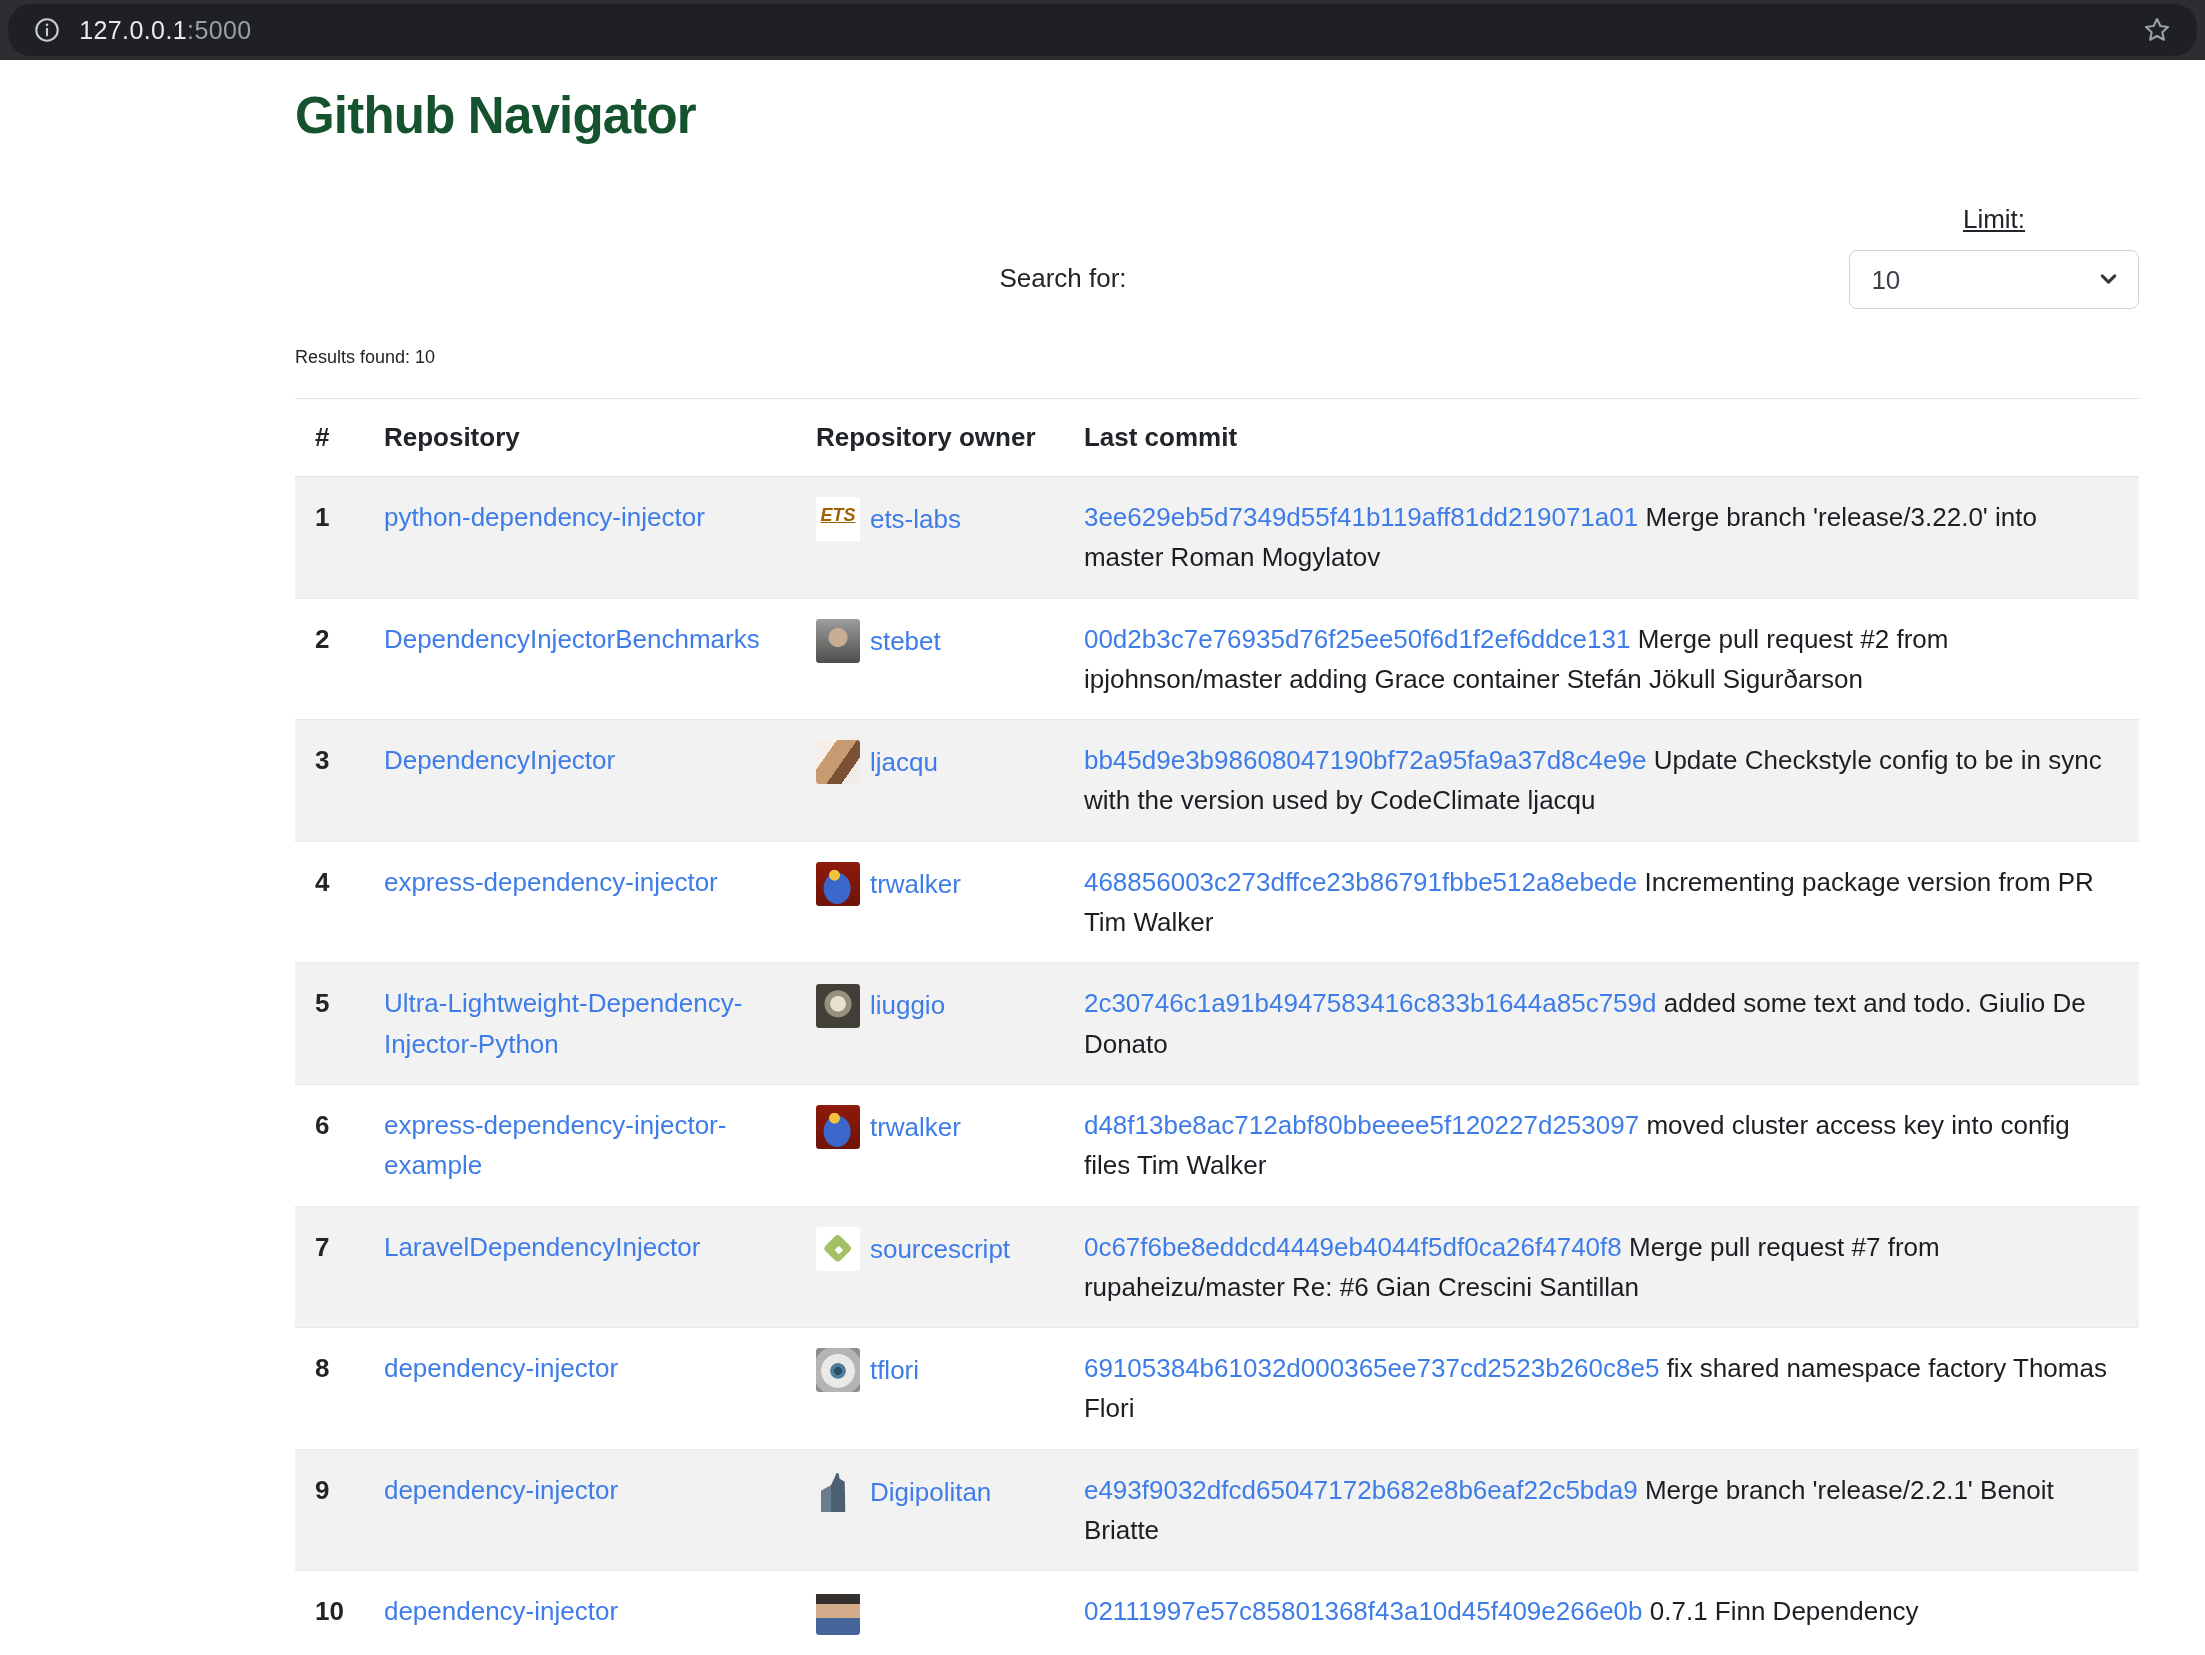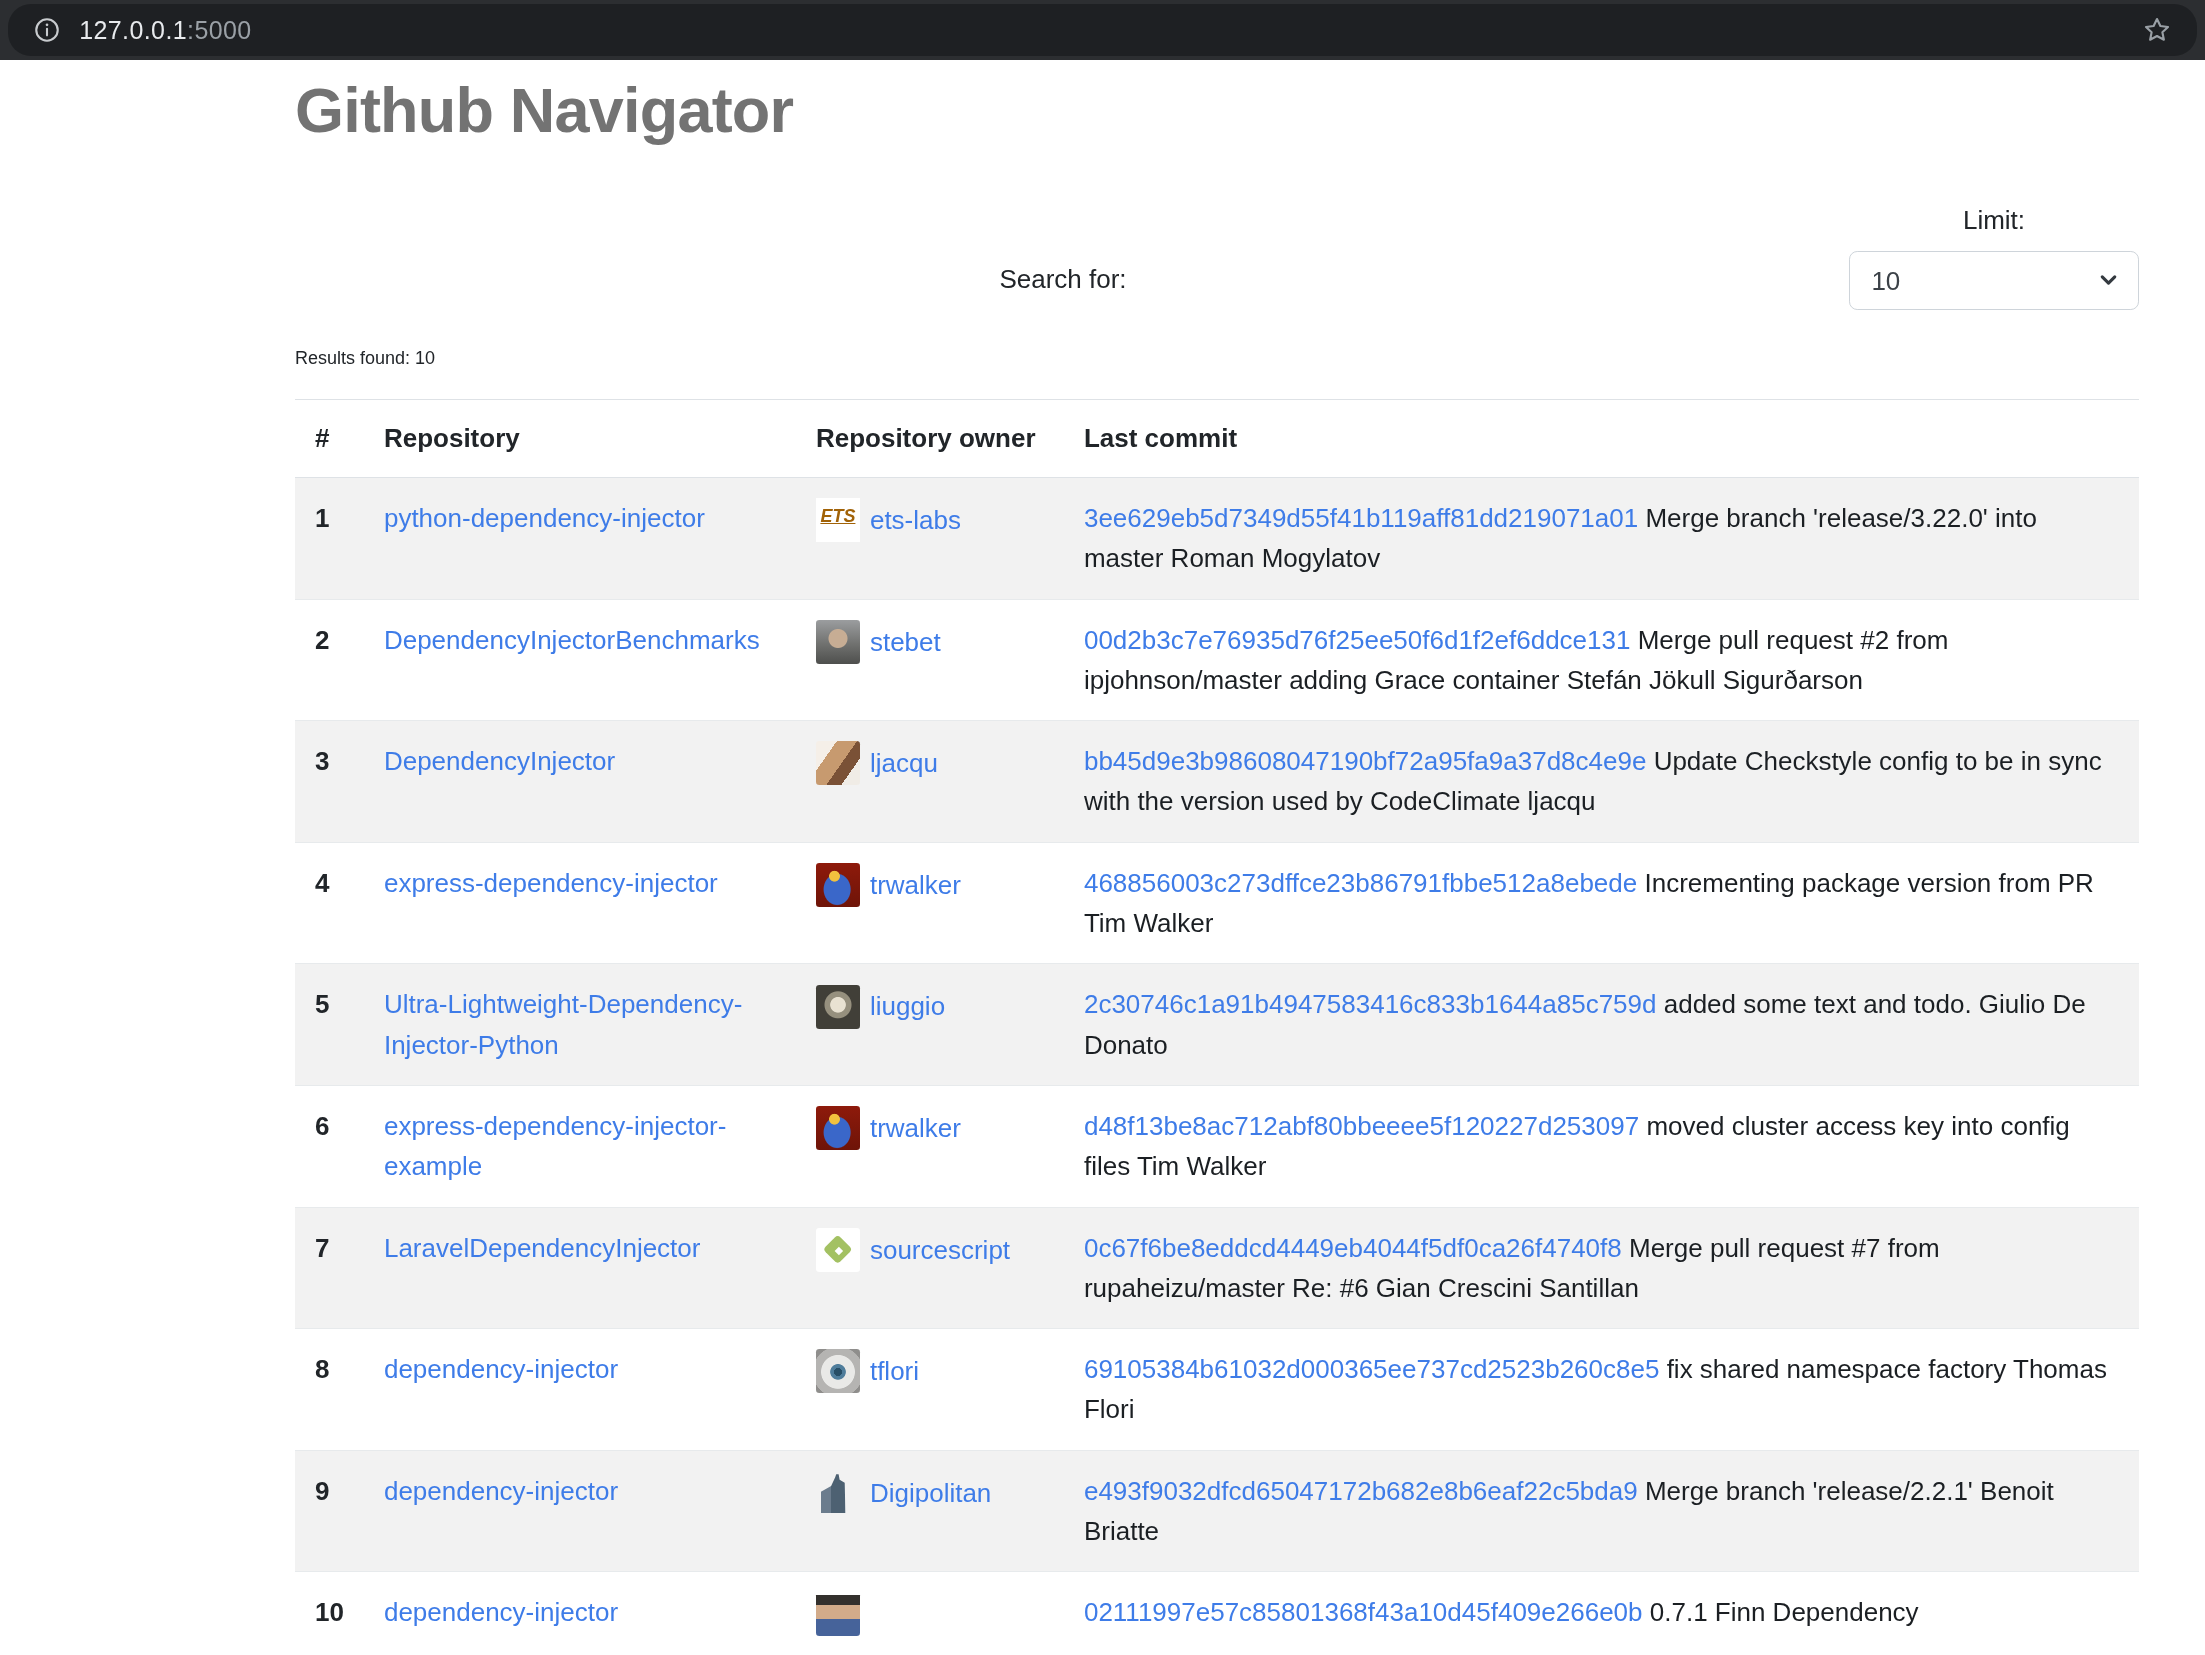--- a/index.html
+++ b/index.html
@@ -15,29 +15,29 @@
   .browser-bar{height:60px; background:var(--bar-bg); padding:4.1px 8.2px;}
   .omnibox{height:52px; background:var(--omnibox-bg); border-radius:23px; display:flex; align-items:center; padding:0 25px;}
   .omnibox .info-ic{width:28px; height:28px; flex:0 0 auto; margin-right:18px;}
   .url{font-size:25px; letter-spacing:0.4px;}
   .url .host{color:var(--url-host);}
   .url .port{color:var(--url-muted);}
   .star-ic{width:30px; height:30px; margin-left:auto;}
 
   
   .page{padding:0 66px 0 295px;}
-  h1.page-title{font-size:63px; font-weight:700; letter-spacing:-0.8px; margin-top:14px; color:#737373;}
+  h1.page-title{font-size:51px; font-weight:700; letter-spacing:-0.8px; margin-top:26px; color:#14532d;}
 
   .controls{display:flex; align-items:flex-end; margin-top:59px;}
   .field-label{display:block; font-size:26px; margin-bottom:15px; color:#212529;text-align:center;}
   .search-group{flex:1;}
   .search-input{width:100%; height:59px; border:1.6px solid var(--input-border); border-radius:8.2px;
     padding:0 21.4px; font-size:26px; color:var(--input-text); outline:none;
     font-family:"Liberation Sans","DejaVu Sans",sans-serif;}
-  .limit-group{width:290px; margin-left:18px; position:relative;}
+  .limit-group{width:290px; margin-left:18px; position:relative;text-decoration:underline;}
   .limit-select{width:100%; height:59px; border:1.6px solid var(--input-border); border-radius:8.2px;
     padding:0 49px 0 21.4px; font-size:26px; color:#3c4248; appearance:none; -webkit-appearance:none;
     background:#fff; outline:none; font-family:"Liberation Sans","DejaVu Sans",sans-serif;}
   .chevron{position:absolute; right:18px; bottom:18px; width:25px; height:25px; pointer-events:none;}
 
   .results-summary{margin-top:38px; font-size:18px;}
 
   
   table.results{width:100%; border-collapse:collapse; margin-top:30px;}
   col.c-num{width:68px;} col.c-repo{width:432px;} col.c-owner{width:268px;}

